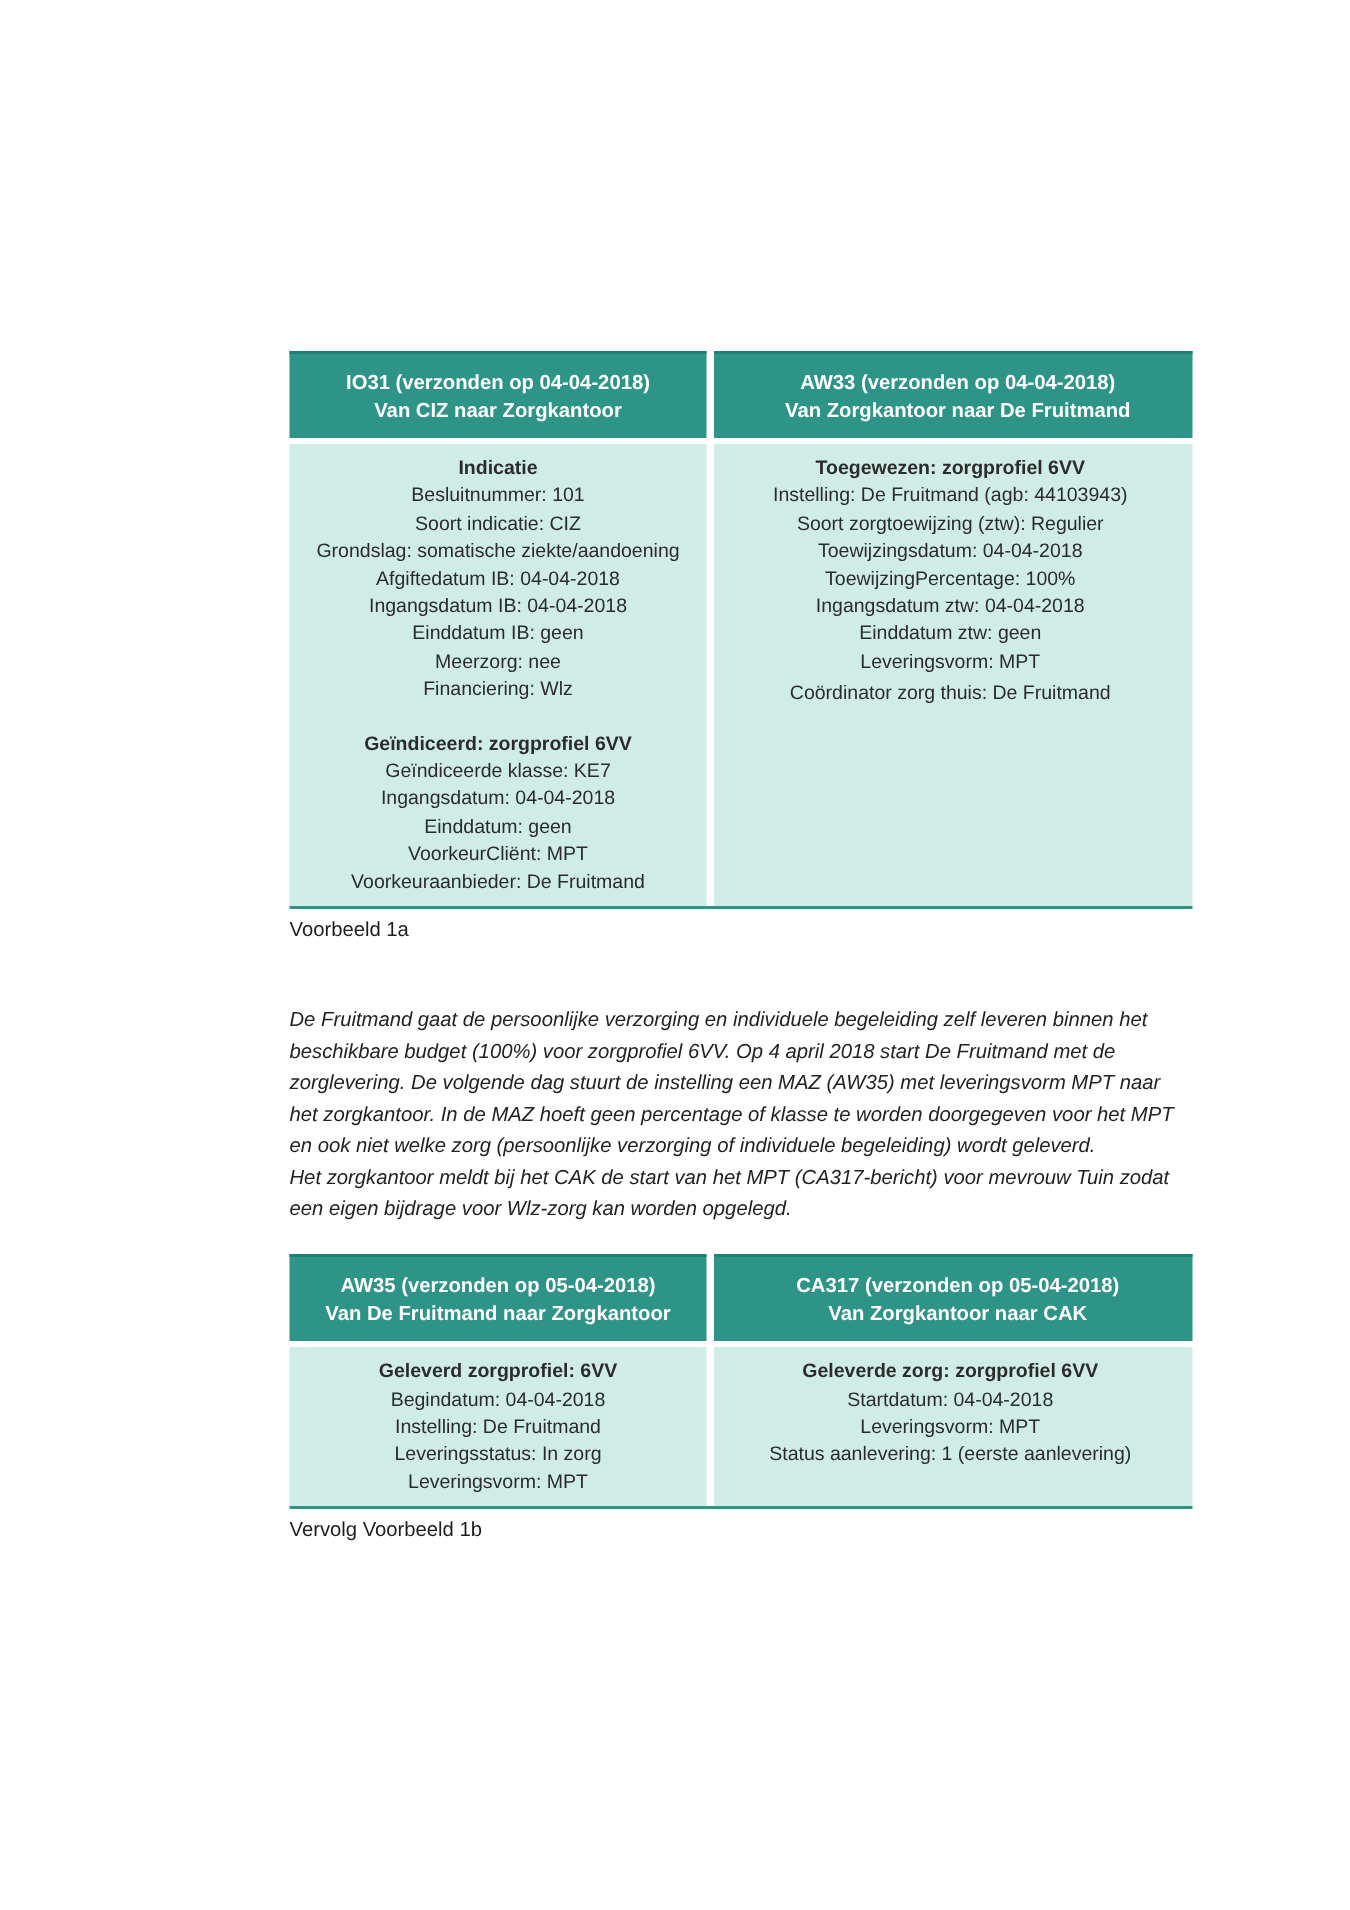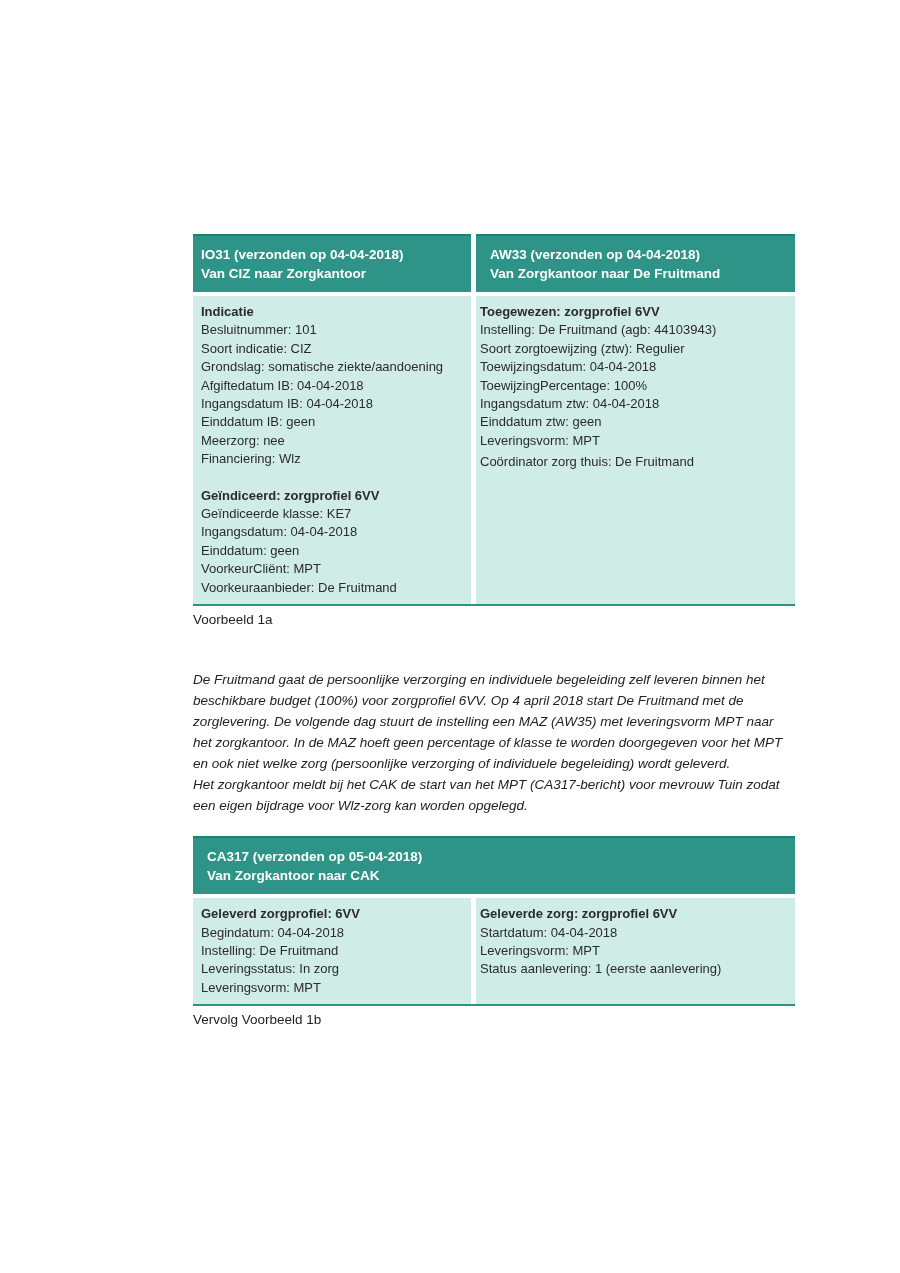--- a/index.html
+++ b/index.html
@@ -10,21 +10,21 @@
   }
   *{box-sizing:border-box;}
   html,body{margin:0;padding:0;}
   body{
     width:900px;height:1273px;background:#ffffff;position:relative;overflow:hidden;
     font-family:"Liberation Sans",sans-serif;color:var(--ink);
   }
   .content{position:absolute;left:193px;top:234px;width:602px;}
 
   .msg-table{border-bottom:2px solid var(--teal);}
-  .row{display:flex;gap:5px;}
+  .row{display:flex;gap:5px;text-align:center;}
   .cell{padding:7px 8px;}
   .col0{flex:0 0 278px;}
   .col1{flex:1 1 auto;}
   .col1.cell, .col1.header-cell{padding-left:4px;}
   .header-cell{
     background:var(--teal);color:#ffffff;font-weight:bold;
     font-size:13.5px;line-height:19px;padding:9px 8px;
     border-top:2px solid var(--teal-dark);
   }
   .header-cell.col1{padding-left:14px;}
@@ -105,20 +105,24 @@
     </section>
   <div class="caption">Voorbeeld 1a</div>
 
   <div class="narrative">
     <p>De Fruitmand gaat de persoonlijke verzorging en individuele begeleiding zelf leveren binnen het beschikbare budget (100%) voor zorgprofiel 6VV. Op 4 april 2018 start De Fruitmand met de zorglevering. De volgende dag stuurt de instelling een MAZ (AW35) met leveringsvorm MPT naar het zorgkantoor. In de MAZ hoeft geen percentage of klasse te worden doorgegeven voor het MPT en ook niet welke zorg (persoonlijke verzorging of individuele begeleiding) wordt geleverd.</p>
     <p>Het zorgkantoor meldt bij het CAK de start van het MPT (CA317-bericht) voor mevrouw Tuin zodat een eigen bijdrage voor Wlz-zorg kan worden opgelegd.</p>
   </div>
 
   <section class="msg-table table-spacer" id="table-1">
       <div class="row header-row">
+        <div class="header-cell col0">
+          <div class="hline">AW35 (verzonden op 05-04-2018)</div>
+          <div class="hline">Van De Fruitmand naar Zorgkantoor</div>
+        </div>
         <div class="header-cell col1">
           <div class="hline">CA317 (verzonden op 05-04-2018)</div>
           <div class="hline">Van Zorgkantoor naar CAK</div>
         </div>
       </div>
       <div class="row body-row">
         <div class="cell body-cell col0">
           <div class="group">
             <div class="group-title">Geleverd zorgprofiel: 6VV</div>
             <div class="field-line">Begindatum: 04-04-2018</div>

